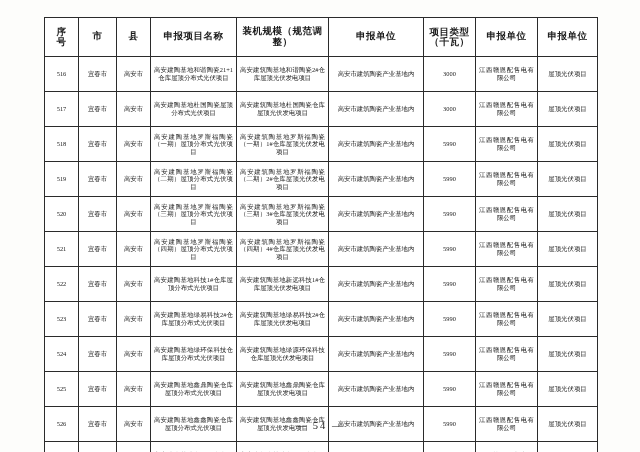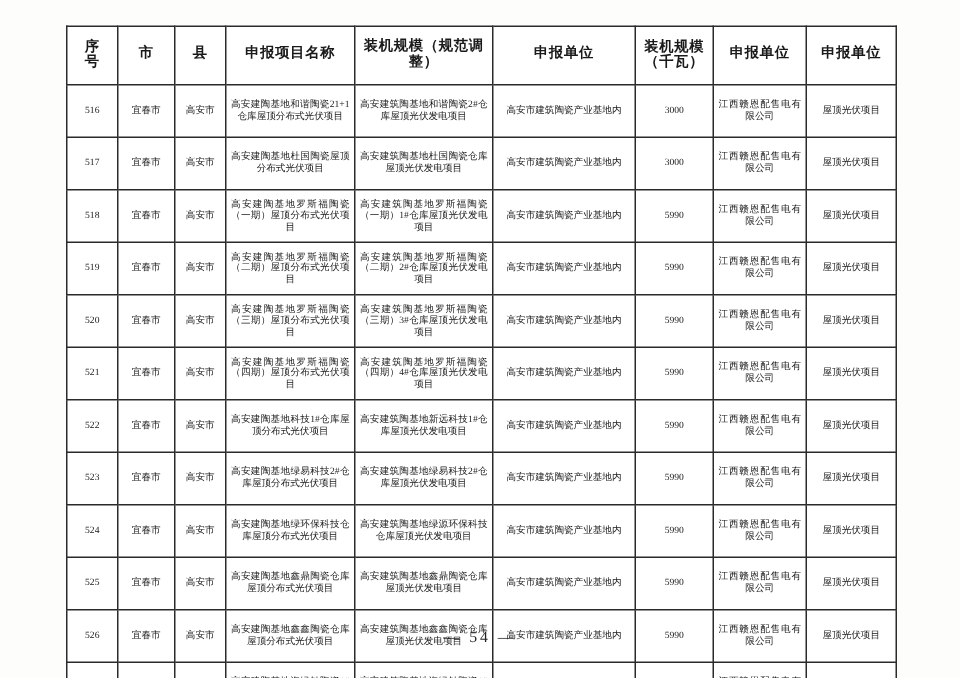--- a/index.html
+++ b/index.html
@@ -112,21 +112,21 @@
           <th>
             <span class="th-stack">序</span>
             <span class="th-stack">号</span>
           </th>
           <th>市</th>
           <th>县</th>
           <th>申报项目名称</th>
           <th>装机规模（规范调整）</th>
           <th>申报单位</th>
           <th>
-            <span class="th-stack">装机规模</span>
+            <span class="th-stack">项目类型</span>
             <span class="th-stack">（千瓦）</span>
           </th>
           <th>申报单位</th>
           <th>申报单位</th>
         </tr>
       </thead>
       <tbody id="tbody">
           <tr>
             <td class="c-num">
               <span class="cell-text">516</span>

